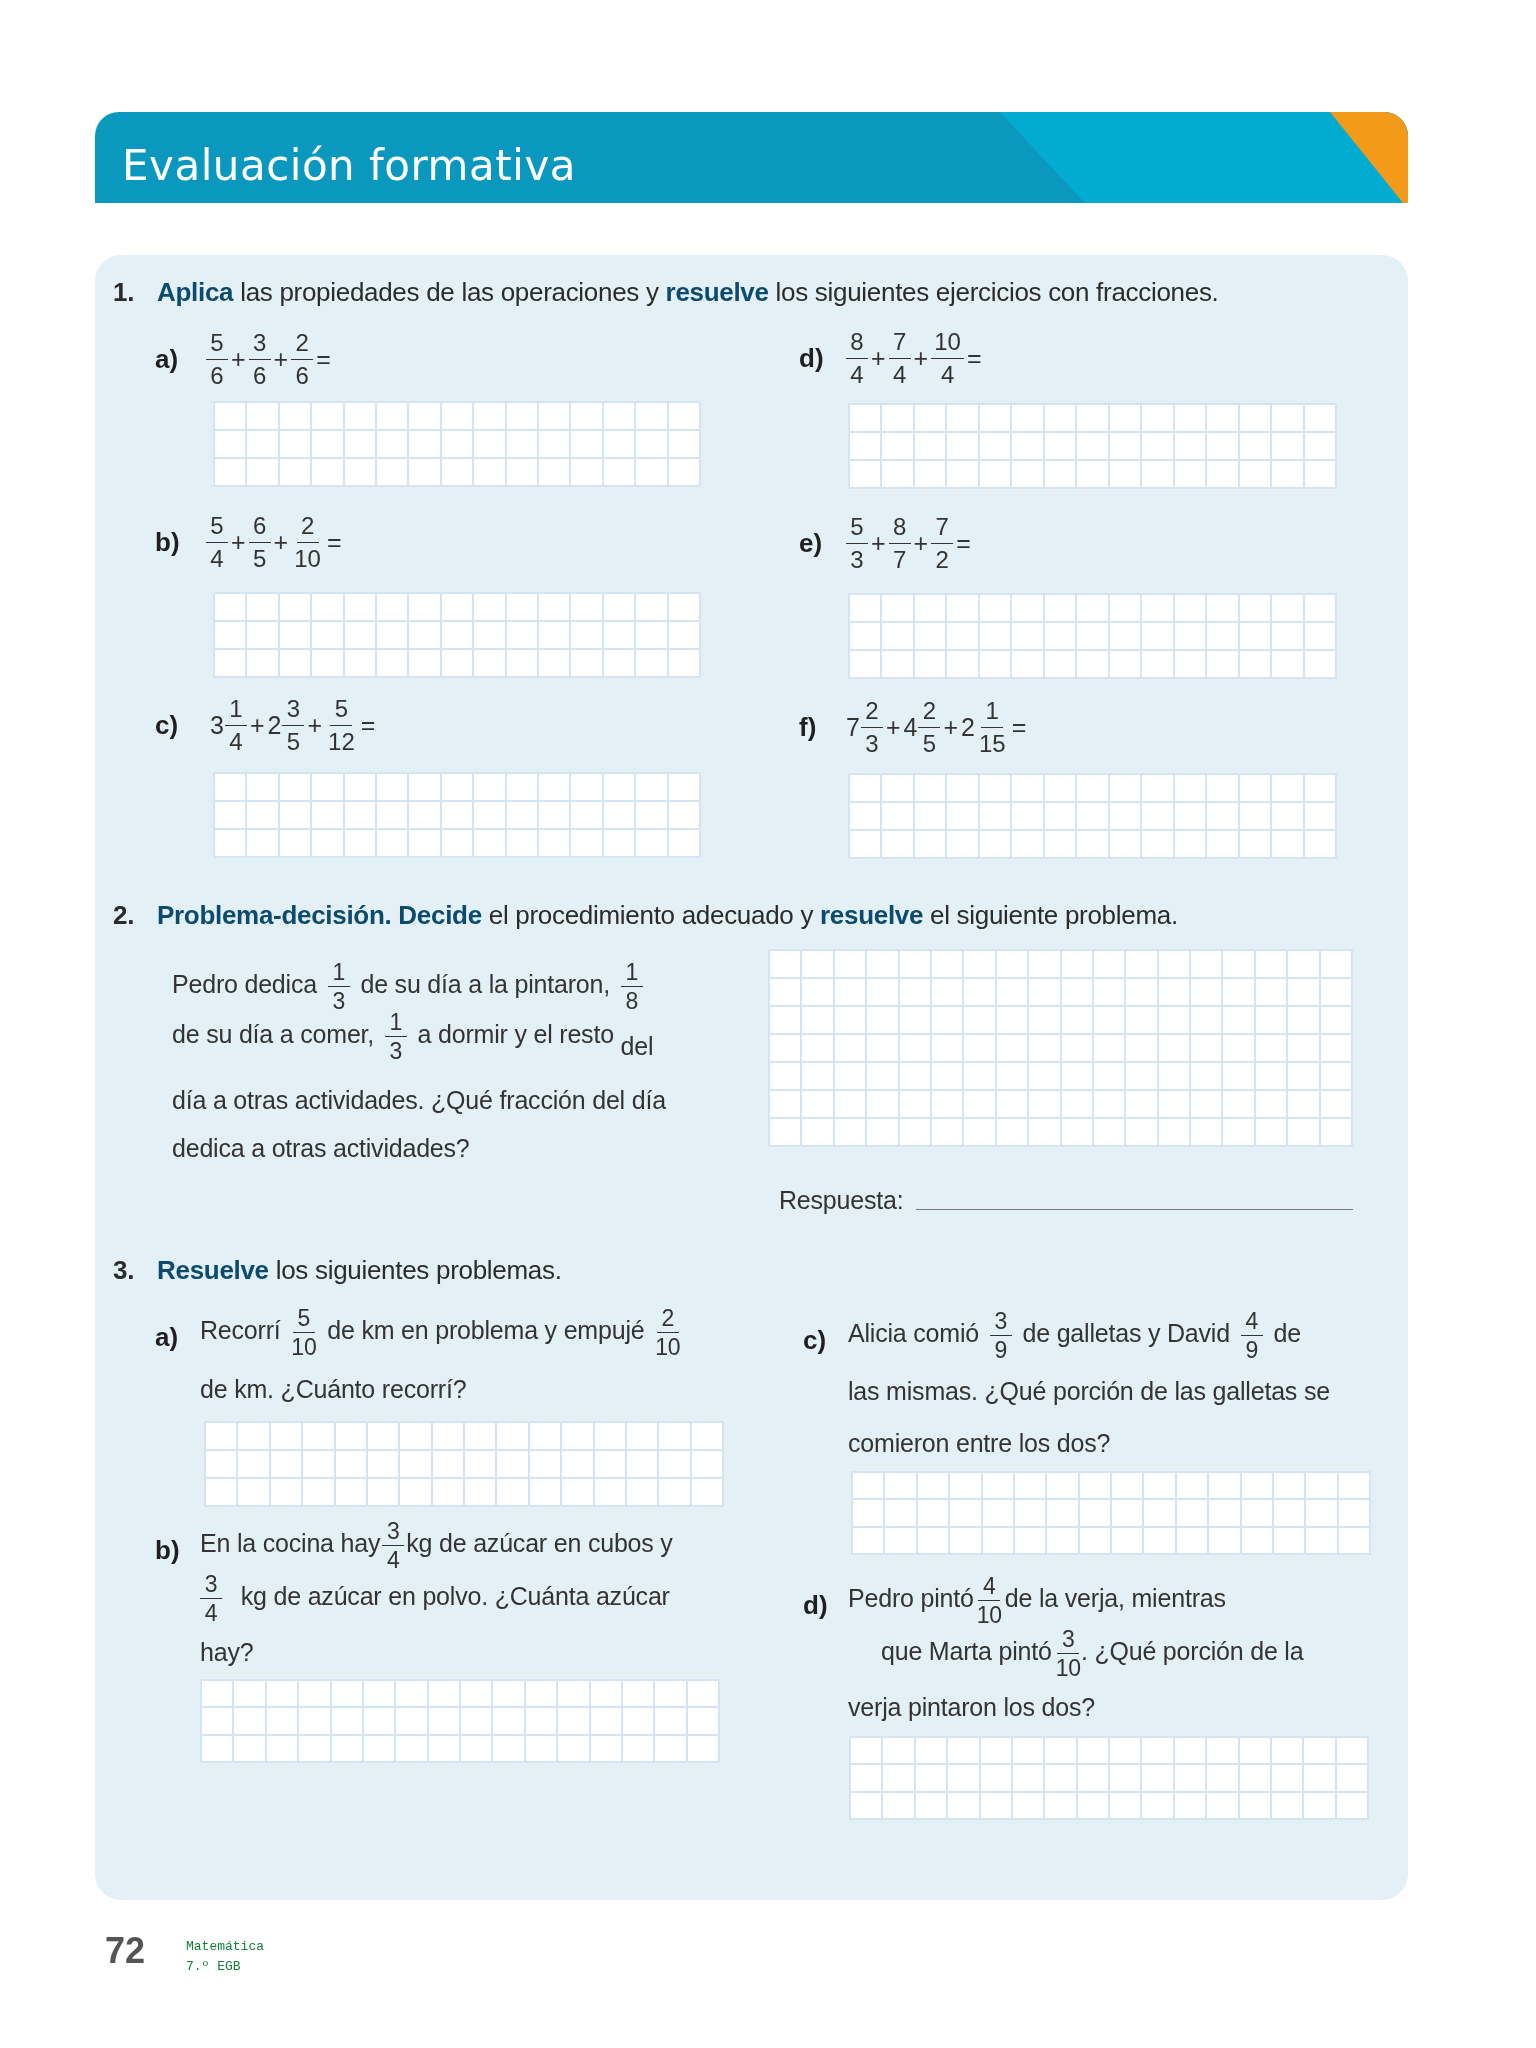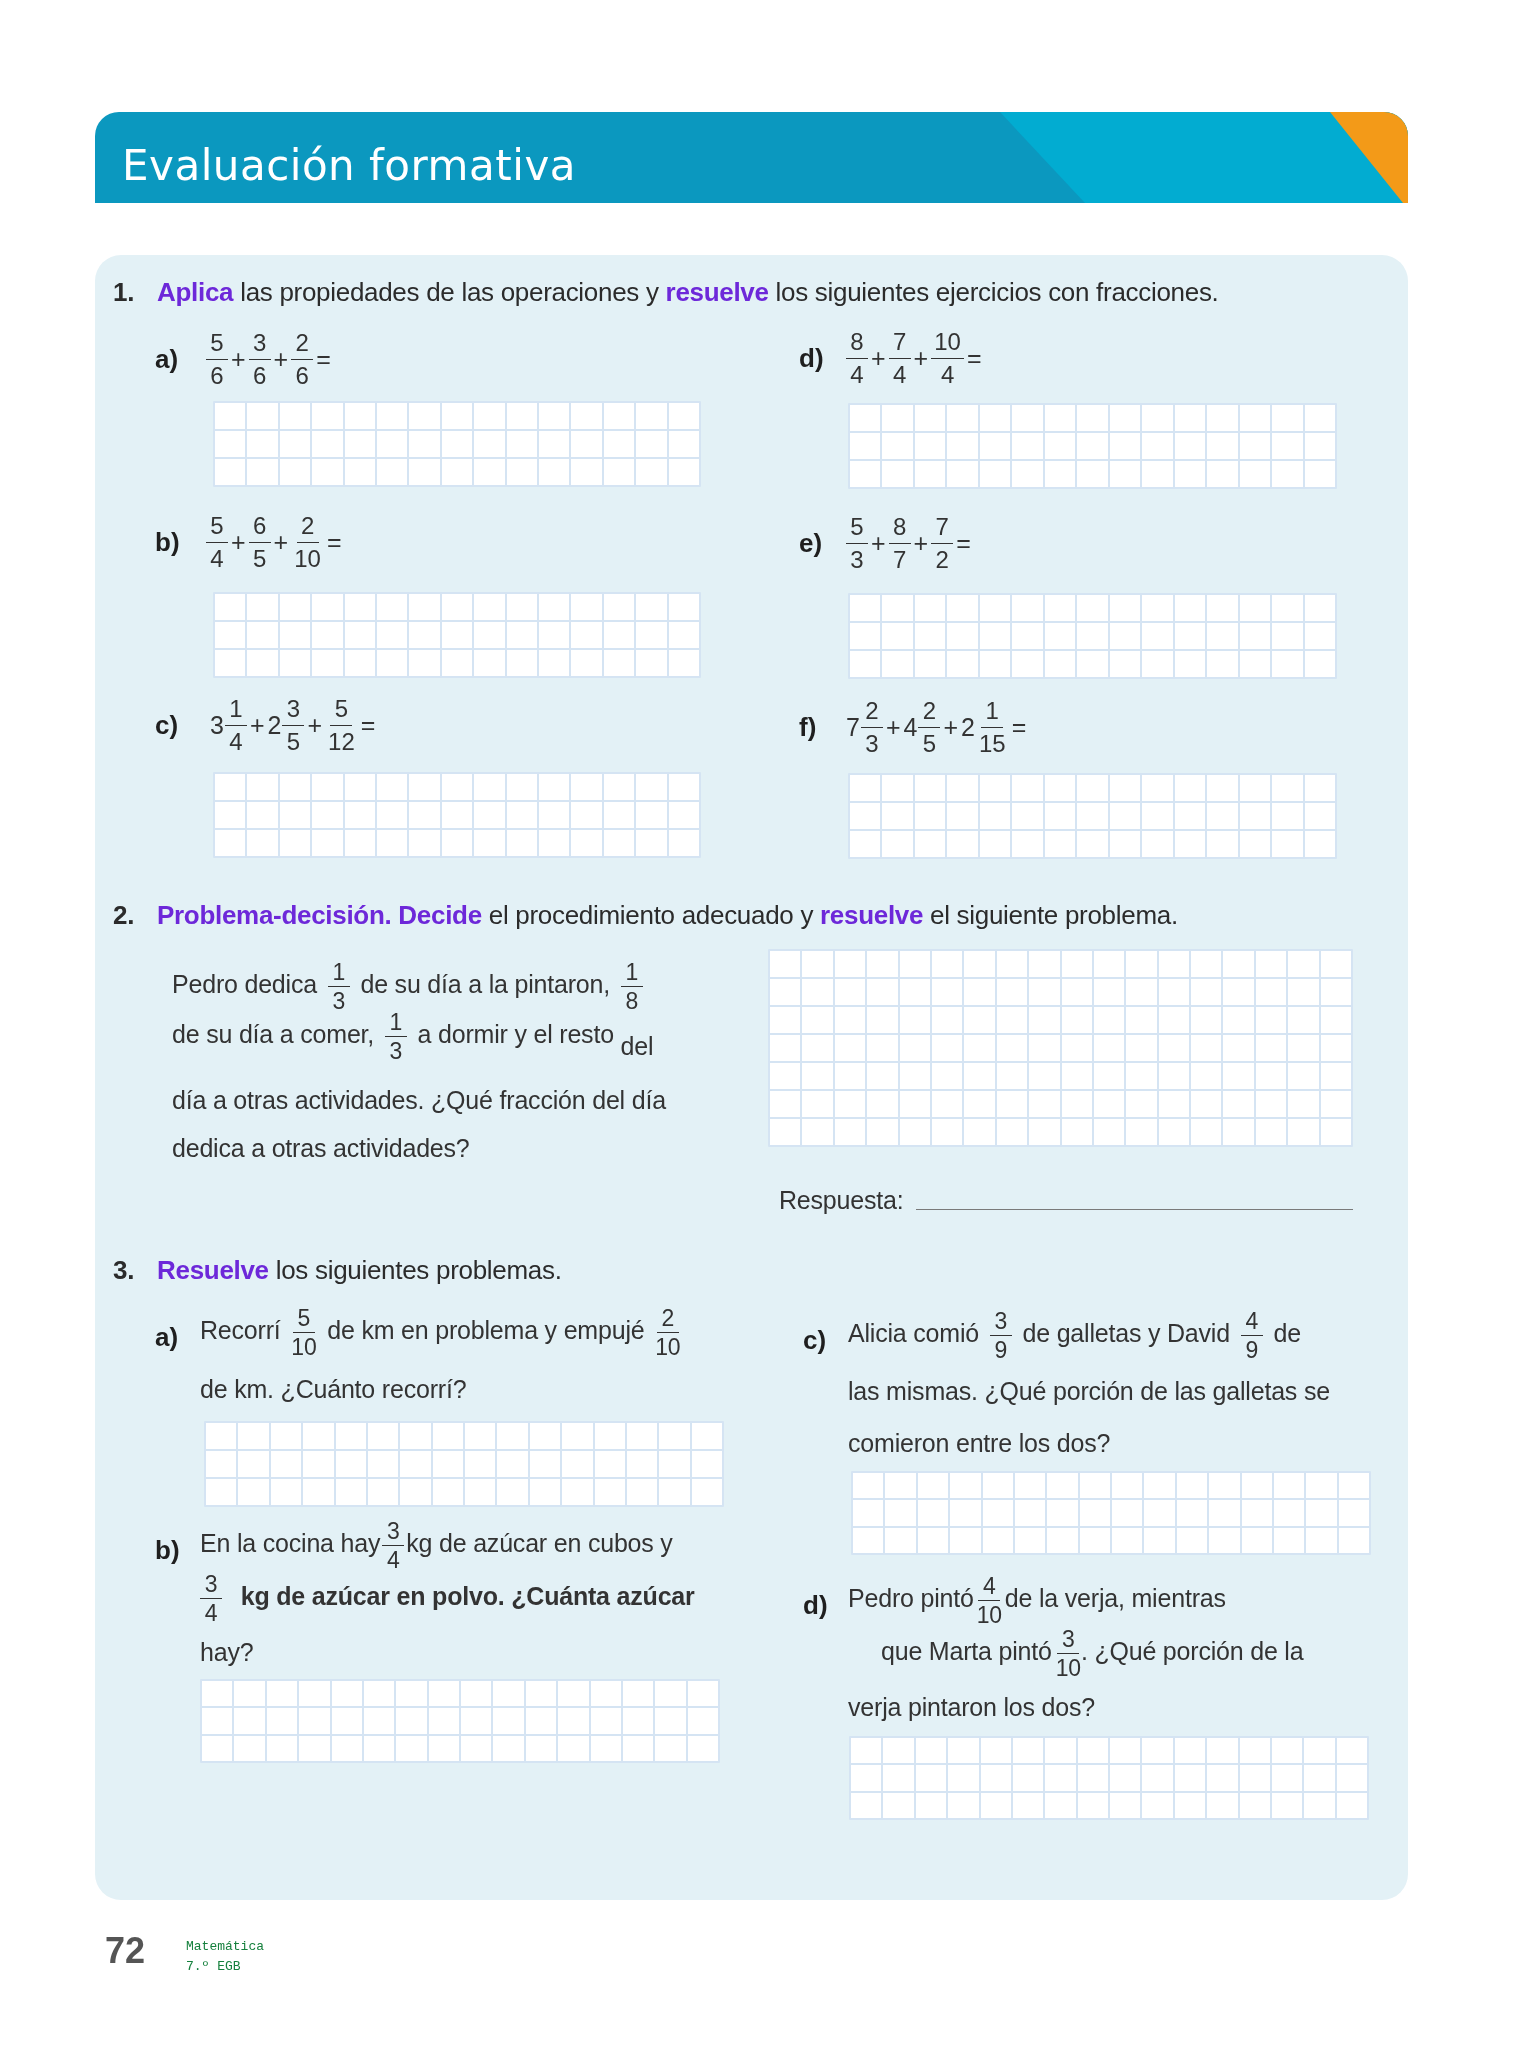--- a/index.html
+++ b/index.html
@@ -18,21 +18,21 @@
   .dua { position: absolute; left: 1010px; top: 14px; width: 220px; text-align: center; color: #ffffff; }
   .dua-title { font-size: 29px; font-weight: bold; line-height: 32px; }
   .dua-sub { font-size: 24px; font-weight: bold; line-height: 30px; white-space: nowrap; }
 
   
   .panel { position: absolute; left: 95px; top: 255px; width: 1313px; height: 1645px;
            background: #e3f1f6; border-radius: 26px; }
 
   .abs { position: absolute; white-space: nowrap; }
   .heading { font-size: 26px; line-height: 30px; color: #2b2b2b; letter-spacing: -0.3px; }
-  .heading b { color: #6d28d9; }
+  .heading b { color: #0c4a6e; }
   .num { display: inline-block; width: 44px; font-weight: bold; }
   .label { font-size: 26px; font-weight: bold; color: #1f1f1f; }
 
   .expr { display: flex; align-items: center; font-size: 25px; color: #333; letter-spacing: 0; }
   .op { margin: 0 3px; font-size: 25px; }
   .whole { font-size: 25px; margin-right: 1px; }
   .frac { display: inline-flex; flex-direction: column; align-items: center; line-height: 26px; font-size: 24px; }
   .frac .n { padding: 0 3px 3px 3px; border-bottom: 1.5px solid #333; min-width: 22px; text-align: center; }
   .frac .d { padding: 3px 3px 0 3px; text-align: center; }
 
@@ -701,21 +701,21 @@
   <span>En la cocina hay</span><span class="inline-frac" style="margin:0 2px;">
       <span class="n">3</span>
       <span class="d">4</span>
     </span><span>kg de azúcar en cubos y</span>
 </div>
 <div class="abs ptext" style="left:196px; top:1572px;">
   <span class="inline-frac">
       <span class="n">3</span>
       <span class="d">4</span>
     </span>
-  <span style="margin-left:8px;font-weight:bold;">kg de azúcar en polvo. ¿Cuánta azúcar</span>
+  <span style="margin-left:8px;">kg de azúcar en polvo. ¿Cuánta azúcar</span>
 </div>
 <div class="abs ptext" style="left:200px; top:1637px;">hay?</div>
 <div class="grid" style="left: 200px; top: 1679px; width: 520px; height: 84px; grid-template-columns: repeat(16, 1fr); grid-template-rows: repeat(3, 1fr);">
     <div class="cell"></div>
     <div class="cell"></div>
     <div class="cell"></div>
     <div class="cell"></div>
     <div class="cell"></div>
     <div class="cell"></div>
     <div class="cell"></div>

